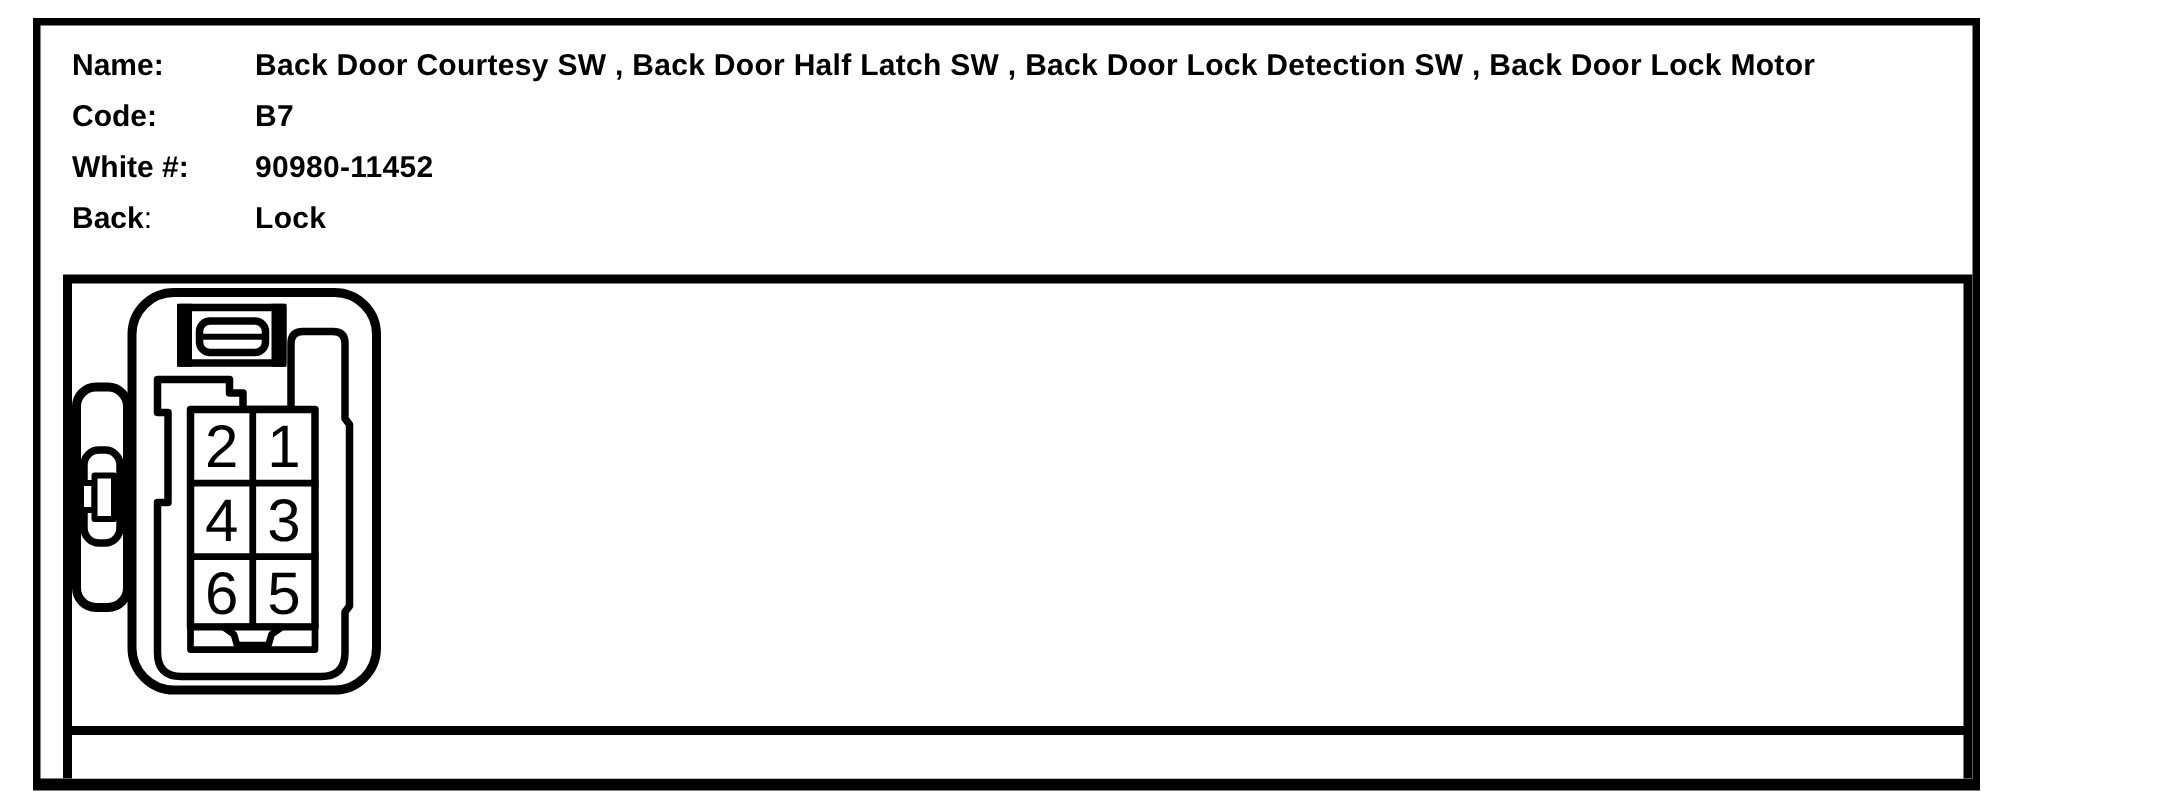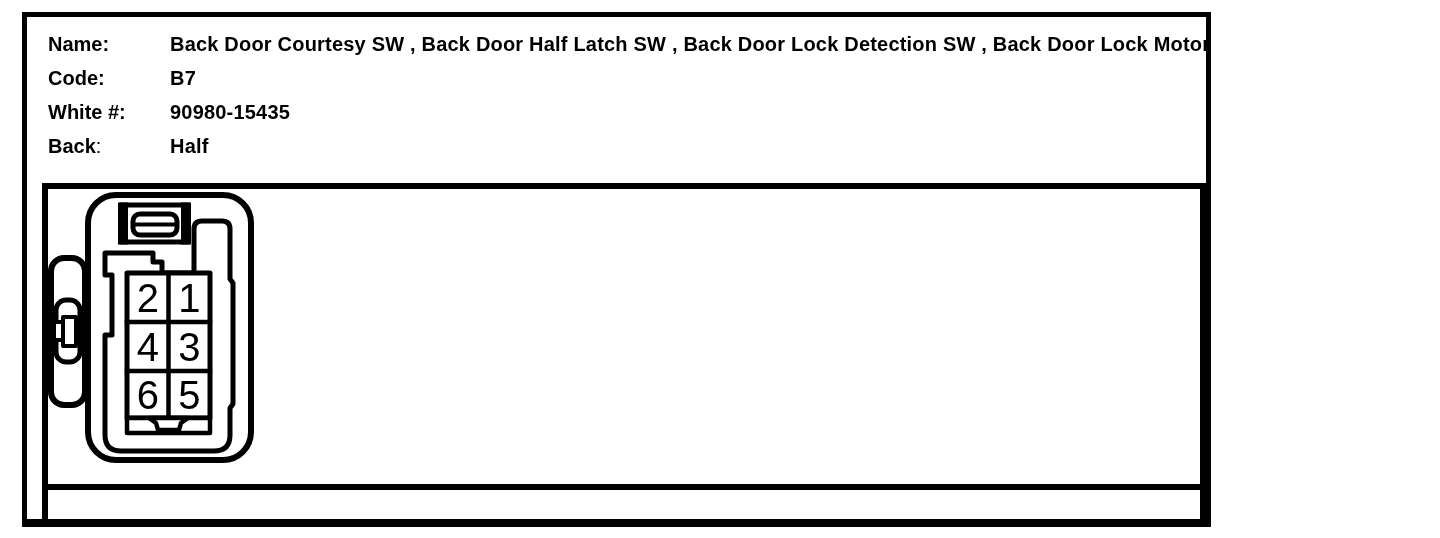--- a/index.html
+++ b/index.html
@@ -8,21 +8,21 @@
     width: 1440px;
     height: 538px;
     background: #ffffff;
     font-family: "Liberation Sans", sans-serif;
     overflow: hidden;
   }
   .frame {
     position: absolute;
     left: 22px;
     top: 12px;
-    width: 1189px;
+    width: 1298px;
     height: 515px;
     border: 5px solid #000;
     border-bottom-width: 8px;
     box-sizing: border-box;
     background: #fff;
   }
   .spec-block {
     position: absolute;
     left: 21px;
     top: 10px;
@@ -84,25 +84,25 @@
     <div class="spec-row">
       <span class="spec-label-cell"><b>Name:</b><span class="colon"></span></span>
       <span class="spec-value">Back Door Courtesy SW , Back Door Half Latch SW , Back Door Lock Detection SW , Back Door Lock Motor</span>
     </div>
     <div class="spec-row">
       <span class="spec-label-cell"><b>Code:</b><span class="colon"></span></span>
       <span class="spec-value">B7</span>
     </div>
     <div class="spec-row">
       <span class="spec-label-cell"><b>White #:</b><span class="colon"></span></span>
-      <span class="spec-value">90980-15435</span>
+      <span class="spec-value">90980-11452</span>
     </div>
     <div class="spec-row">
       <span class="spec-label-cell"><b>Back</b><span class="colon">:</span></span>
-      <span class="spec-value">Half</span>
+      <span class="spec-value">Lock</span>
     </div>
   </div>
 
   <div class="diagram-panel">
     <svg class="connector-svg" width="212" height="290" viewBox="0 0 212 290" fill="none" stroke="#000" stroke-linejoin="round" stroke-linecap="square">
 
       <rect x="3" y="69" width="34" height="147" rx="13" fill="#fff" stroke-width="6"></rect>
 
       <rect x="40" y="6" width="163" height="265" rx="28" fill="#fff" stroke-width="6"></rect>
 

